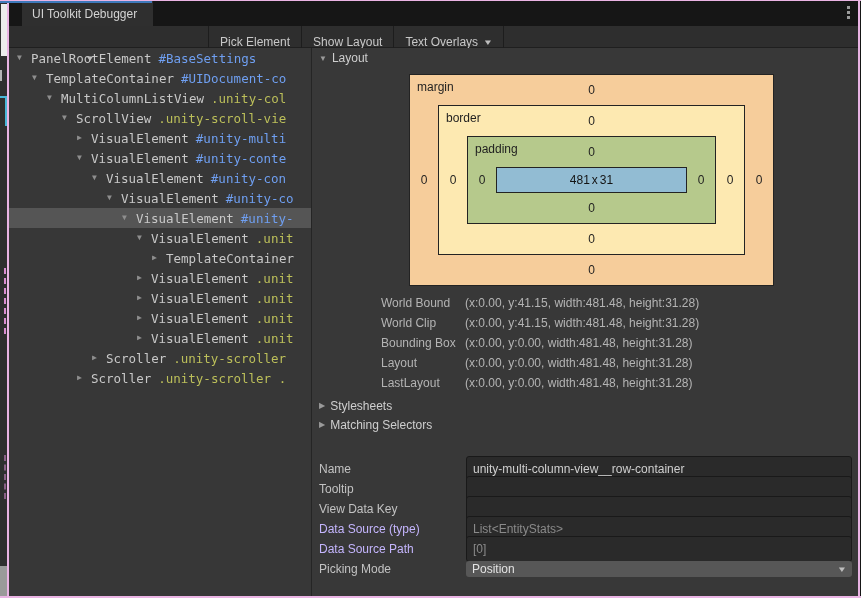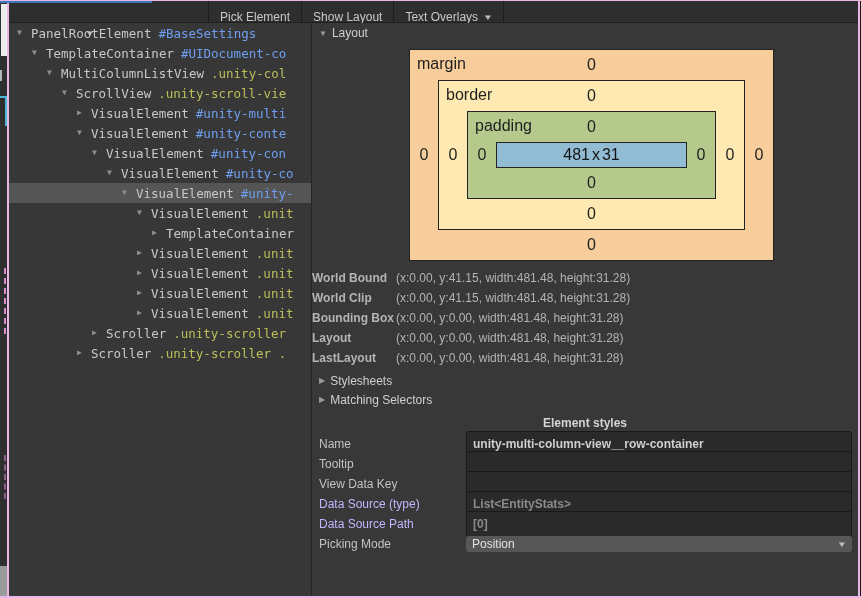--- a/index.html
+++ b/index.html
@@ -57,46 +57,46 @@
   .tid { color:#6f9ff1; }
   .tclass { color:#bcbf5a; }
 
   
   .inspector { position:relative; flex:1; background:#383838; font-size:12px; color:#bdbdbd; overflow:hidden; }
   .layout-head { position:absolute; left:7px; top:0; height:20px; display:flex; align-items:center; gap:5px; color:#cfcfcf; }
   .fold-arrow { font-size:8px; color:#9a9a9a; transform:translateY(0px); }
 
   .boxmodel { position:absolute; left:97px; top:26px; width:365px; height:212px; }
   .bm { box-sizing:border-box; border:1px solid #232323; display:grid; grid-template-rows:30px 1fr 30px;
-        width:100%; height:100%; color:#1f1f1f; font-size:16px; }
+        width:100%; height:100%; color:#1f1f1f; font-size:12px; }
   .bm-cap { position:relative; display:flex; align-items:center; justify-content:center; }
   .bm-label { position:absolute; left:7px; top:5px; }
   .bm-mid { display:grid; grid-template-columns:28px 1fr 28px; }
   .bm-side { display:flex; align-items:center; justify-content:center; }
   .bm-content { display:flex; align-items:center; justify-content:center; gap:2px; border:1px solid #232323; box-sizing:border-box; color:#141414; }
 
   .bounds { position:absolute; left:0; top:245px; right:0; }
   .brow { height:20px; display:flex; align-items:center; color:#b4b4b4; }
-  .blabel { width:84px; flex:none;font-weight:bold; }
+  .blabel { margin-left:69px; width:84px; flex:none; }
   .bvalue { white-space:nowrap; }
 
   .foldouts { position:absolute; left:7px; top:348px; }
   .foldrow { height:19px; display:flex; align-items:center; gap:5px; color:#cfcfcf; }
 
   .styles-header { position:absolute; left:0; top:393px; width:100%; height:16px; text-align:center;
                    font-weight:bold; color:#d4d4d4; }
 
   .fields { position:absolute; left:0; top:411px; right:0; }
   .frow { height:20px; display:flex; align-items:center; padding:0 6px 0 7px; box-sizing:border-box;justify-content:flex-end; }
   .flabel { width:147px; flex:none; color:#c2c2c2; }
   .flabel.disabled { color:#c4b5fd; }
   .fctl { flex:1; min-width:0; }
   .fld-input { width:100%; height:16px; background:#2a2a2a; border:1px solid #191919; border-radius:3px;
                color:#cfcfcf; font-size:12px; padding:12px 6px; box-sizing:border-box;
-               font-family:"Liberation Sans", sans-serif; outline:none;font-weight:bold; }
+               font-family:"Liberation Sans", sans-serif; outline:none; }
   .fld-input:disabled { color:#8a8a8a; }
   .ftext { color:#b9b9b9; padding-left:1px; }
   .dropdown { width:100%; height:16px; background:#575757; border-radius:3px; position:relative;
               display:flex; align-items:center; padding:0 6px; box-sizing:border-box; color:#e2e2e2; cursor:pointer; }
   .dropdown .caret { position:absolute; right:6px; }
 </style>
 </head>
 <body>
 
 <div class="stage">
@@ -105,20 +105,30 @@
     <div class="ls-white"></div>
     <div class="ls-gray-frag"></div>
     <div class="ls-blue-glyph"></div>
     <div class="ls-pink-dash"></div>
     <div class="ls-pink-dash2"></div>
     <div class="ls-bottom"></div>
   </div>
 
   <div class="window">
 
+    <div class="titlebar">
+      <div class="tab">
+        <span>UI Toolkit Debugger</span>
+      </div>
+      <div class="kebab">
+          <i></i>
+          <i></i>
+          <i></i>
+        </div>
+    </div>
 
     <div class="toolbar">
       <div class="tb-dropdown">
         <span>BaseSettings</span>
         <span class="caret">▼</span>
       </div>
 
     <div class="tb-btn">
           <span>Pick Element</span>
         </div>
@@ -228,21 +238,20 @@
             <div class="foldrow">
               <span class="fold-arrow">▶</span>
               <span>Stylesheets</span>
             </div>
             <div class="foldrow">
               <span class="fold-arrow">▶</span>
               <span>Matching Selectors</span>
             </div>
           </div>
 
-        <div class="styles-header">Element styles</div>
 
         <div class="fields">
             <div class="frow">
               <span class="flabel">Name</span>
               <div class="fctl"><input class="fld-input" type="text" value="unity-multi-column-view__row-container" style=""></div>
             </div>
             <div class="frow">
               <span class="flabel">Tooltip</span>
               <div class="fctl"><input class="fld-input" type="text" style=""></div>
             </div>

